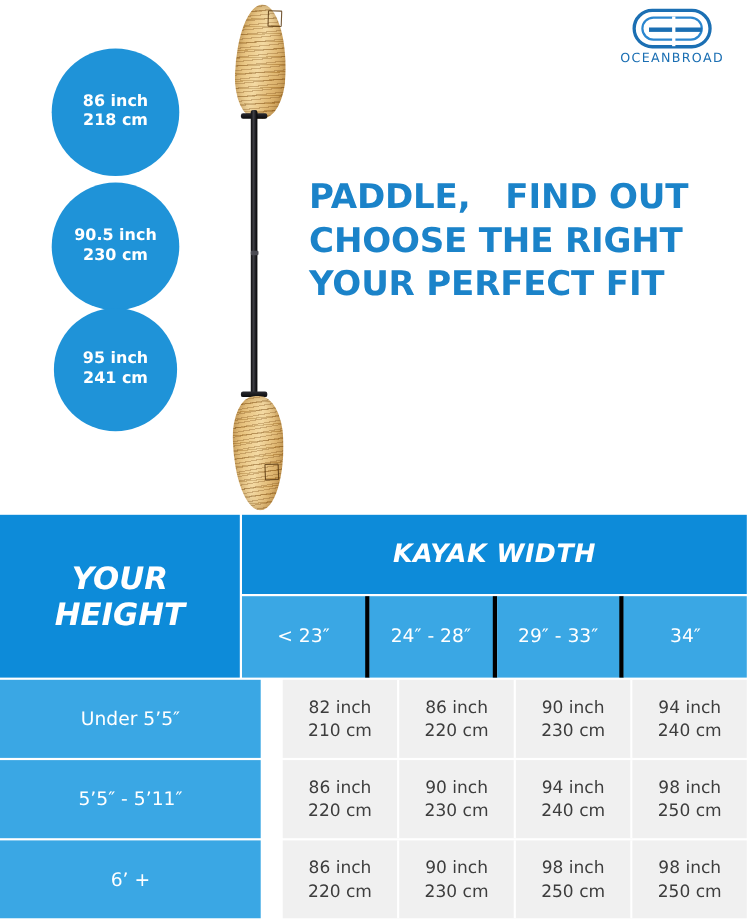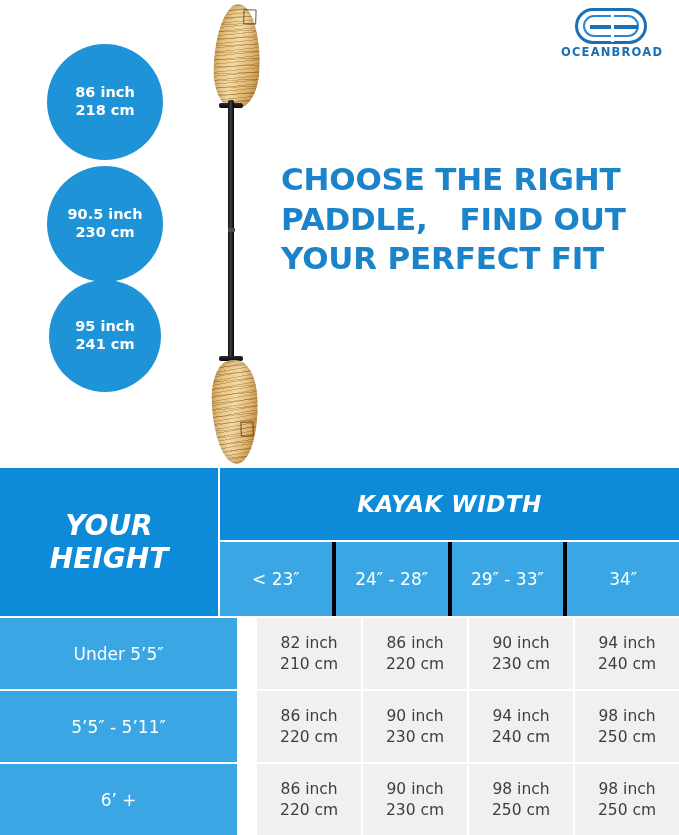--- a/index.html
+++ b/index.html
@@ -55,21 +55,21 @@
     height: 27px;
     background: #ffffff;
   }
   .logo-text {
     position: absolute;
     top: 37px;
     left: 0;
     width: 100px;
     text-align: center;
     font-size: 11.5px;
-    font-weight: bold;
+    font-weight: normal;
     letter-spacing: 1.2px;
     color: #1b6fb3;
     font-family: "DejaVu Sans", sans-serif;
   }
 
   
   .circle {
     position: absolute;
     border-radius: 50%;
     background: #1f93d8;
@@ -279,22 +279,22 @@
   <div class="collar" id="collar-top"></div>
   <div class="shaft"></div>
   <div class="ferrule"></div>
   <div class="collar" id="collar-bottom"></div>
   <div class="blade" id="blade-bottom">
     <div class="blade-stamp" id="stamp-bottom"></div>
   </div>
 </div>
 
 <div class="headline">
+  <span>PADDLE,   FIND OUT</span>
   <span>CHOOSE THE RIGHT</span>
-  <span>PADDLE,   FIND OUT</span>
   <span>YOUR PERFECT FIT</span>
 </div>
 
 <div class="chart">
 
   <div class="chart-head">
     <div class="your-height">
       <div>
         <div>YOUR</div>
         <div>HEIGHT</div>

